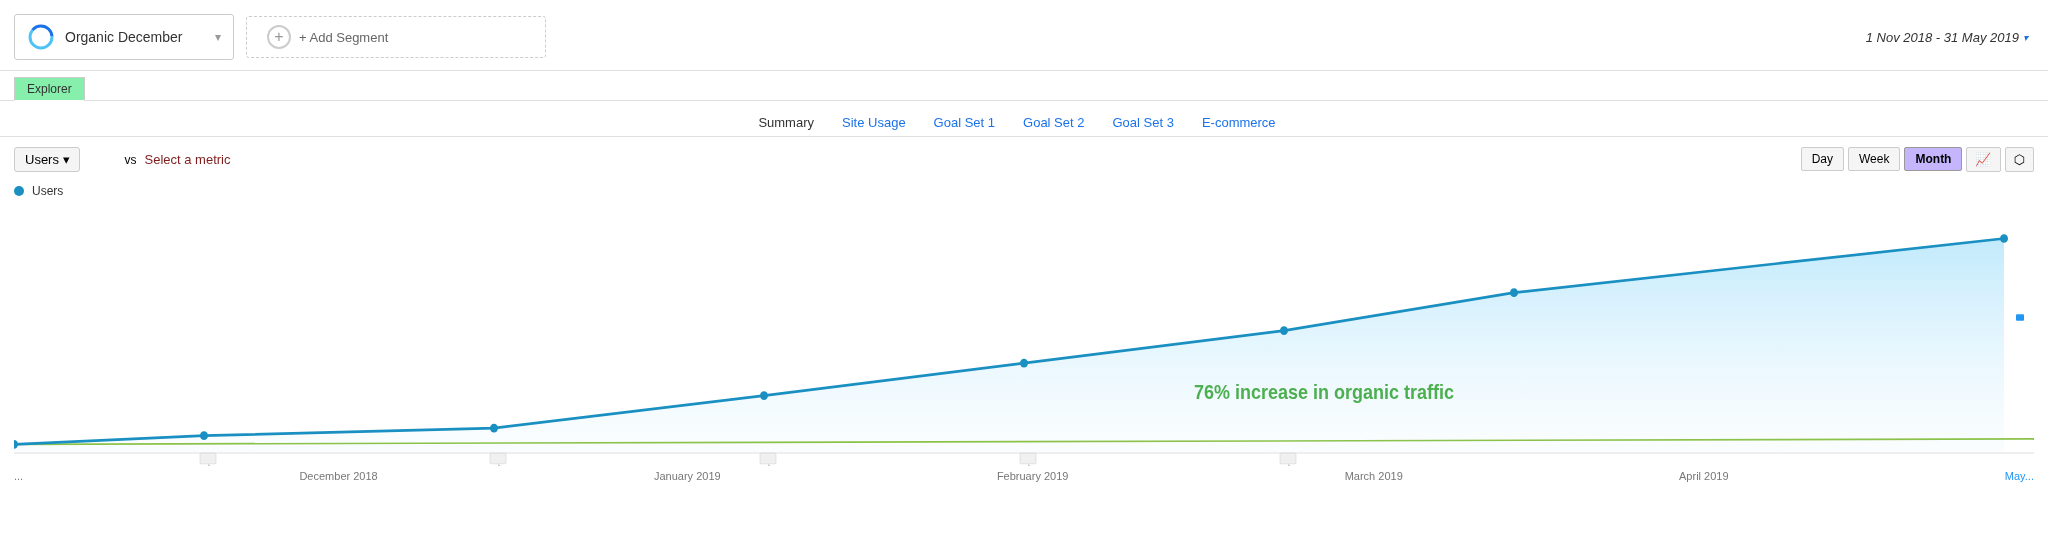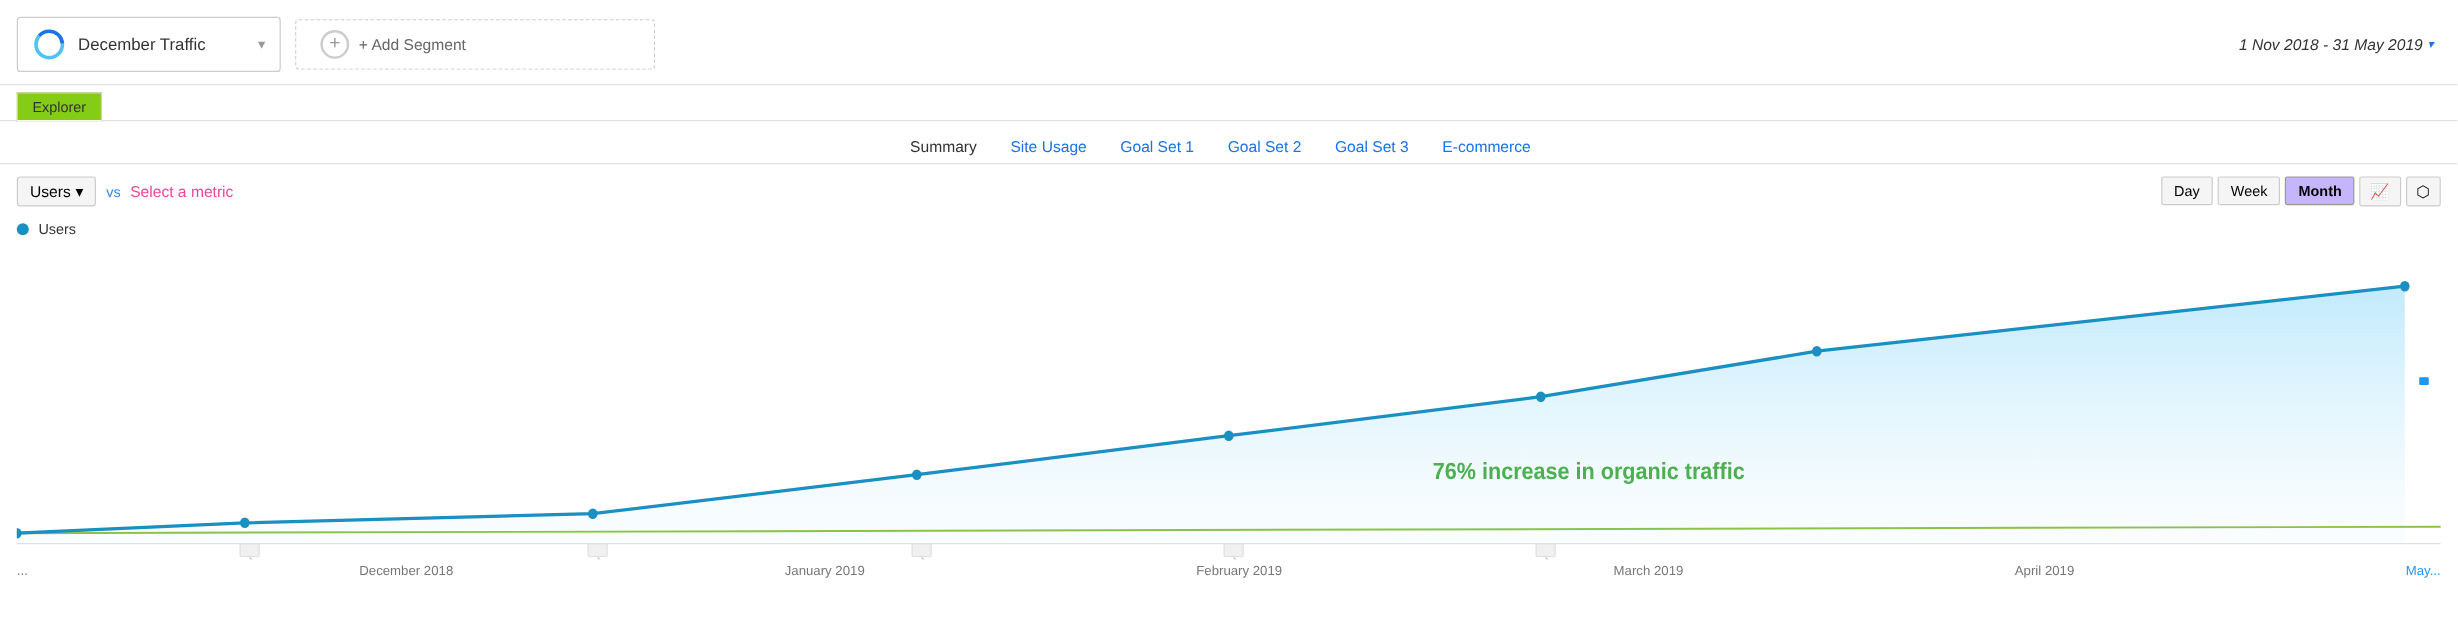--- a/index.html
+++ b/index.html
@@ -84,21 +84,21 @@
     .tabs-area {
       padding: 6px 14px 0;
       border-bottom: 1px solid #e0e0e0;
     }
     .explorer-tab {
       display: inline-block;
       border: 1px solid #ccc;
       border-bottom: 1px solid #fff;
       padding: 4px 12px;
       font-size: 12px;
-      background: #84cc16;
+      background: #86efac;
       margin-bottom: -1px;
       cursor: pointer;
     }
 
     
     .nav-tabs {
       display: flex;
       align-items: center;
       padding: 8px 14px 0;
       gap: 0;
@@ -139,24 +139,25 @@
       border-radius: 3px;
       padding: 4px 10px;
       font-size: 13px;
       cursor: pointer;
       display: flex;
       align-items: center;
       gap: 4px;
     }
     .vs-text {
       font-size: 12px;
-      color: #3b82f6;
+      color: #000000;
+      margin-left: 36px;
     }
     .select-metric {
-      color: #ec4899;
+      color: #7f1d1d;
       font-size: 13px;
       cursor: pointer;
     }
     .time-controls {
       display: flex;
       align-items: flex-start;
       gap: 4px;
     }
     .time-btn {
       border: 1px solid #ccc;
@@ -215,21 +216,21 @@
 <body>
 
 <div class="header-row">
   <div class="segment-area">
 
     <div class="segment-box">
       <svg class="segment-icon" viewBox="0 0 28 28">
         <circle cx="14" cy="14" r="11" fill="none" stroke="#4fc3f7" stroke-width="3" stroke-dasharray="42 26"></circle>
         <circle cx="14" cy="14" r="11" fill="none" stroke="#1a73e8" stroke-width="3" stroke-dasharray="26 42" stroke-dashoffset="-42"></circle>
       </svg>
-      <span class="segment-label">December Traffic</span>
+      <span class="segment-label">Organic December</span>
       <span class="segment-arrow">▾</span>
     </div>
 
     <div class="add-segment-box">
       <div class="add-circle">+</div>
       <span>+ Add Segment</span>
     </div>
   </div>
 
   <div class="date-range">

